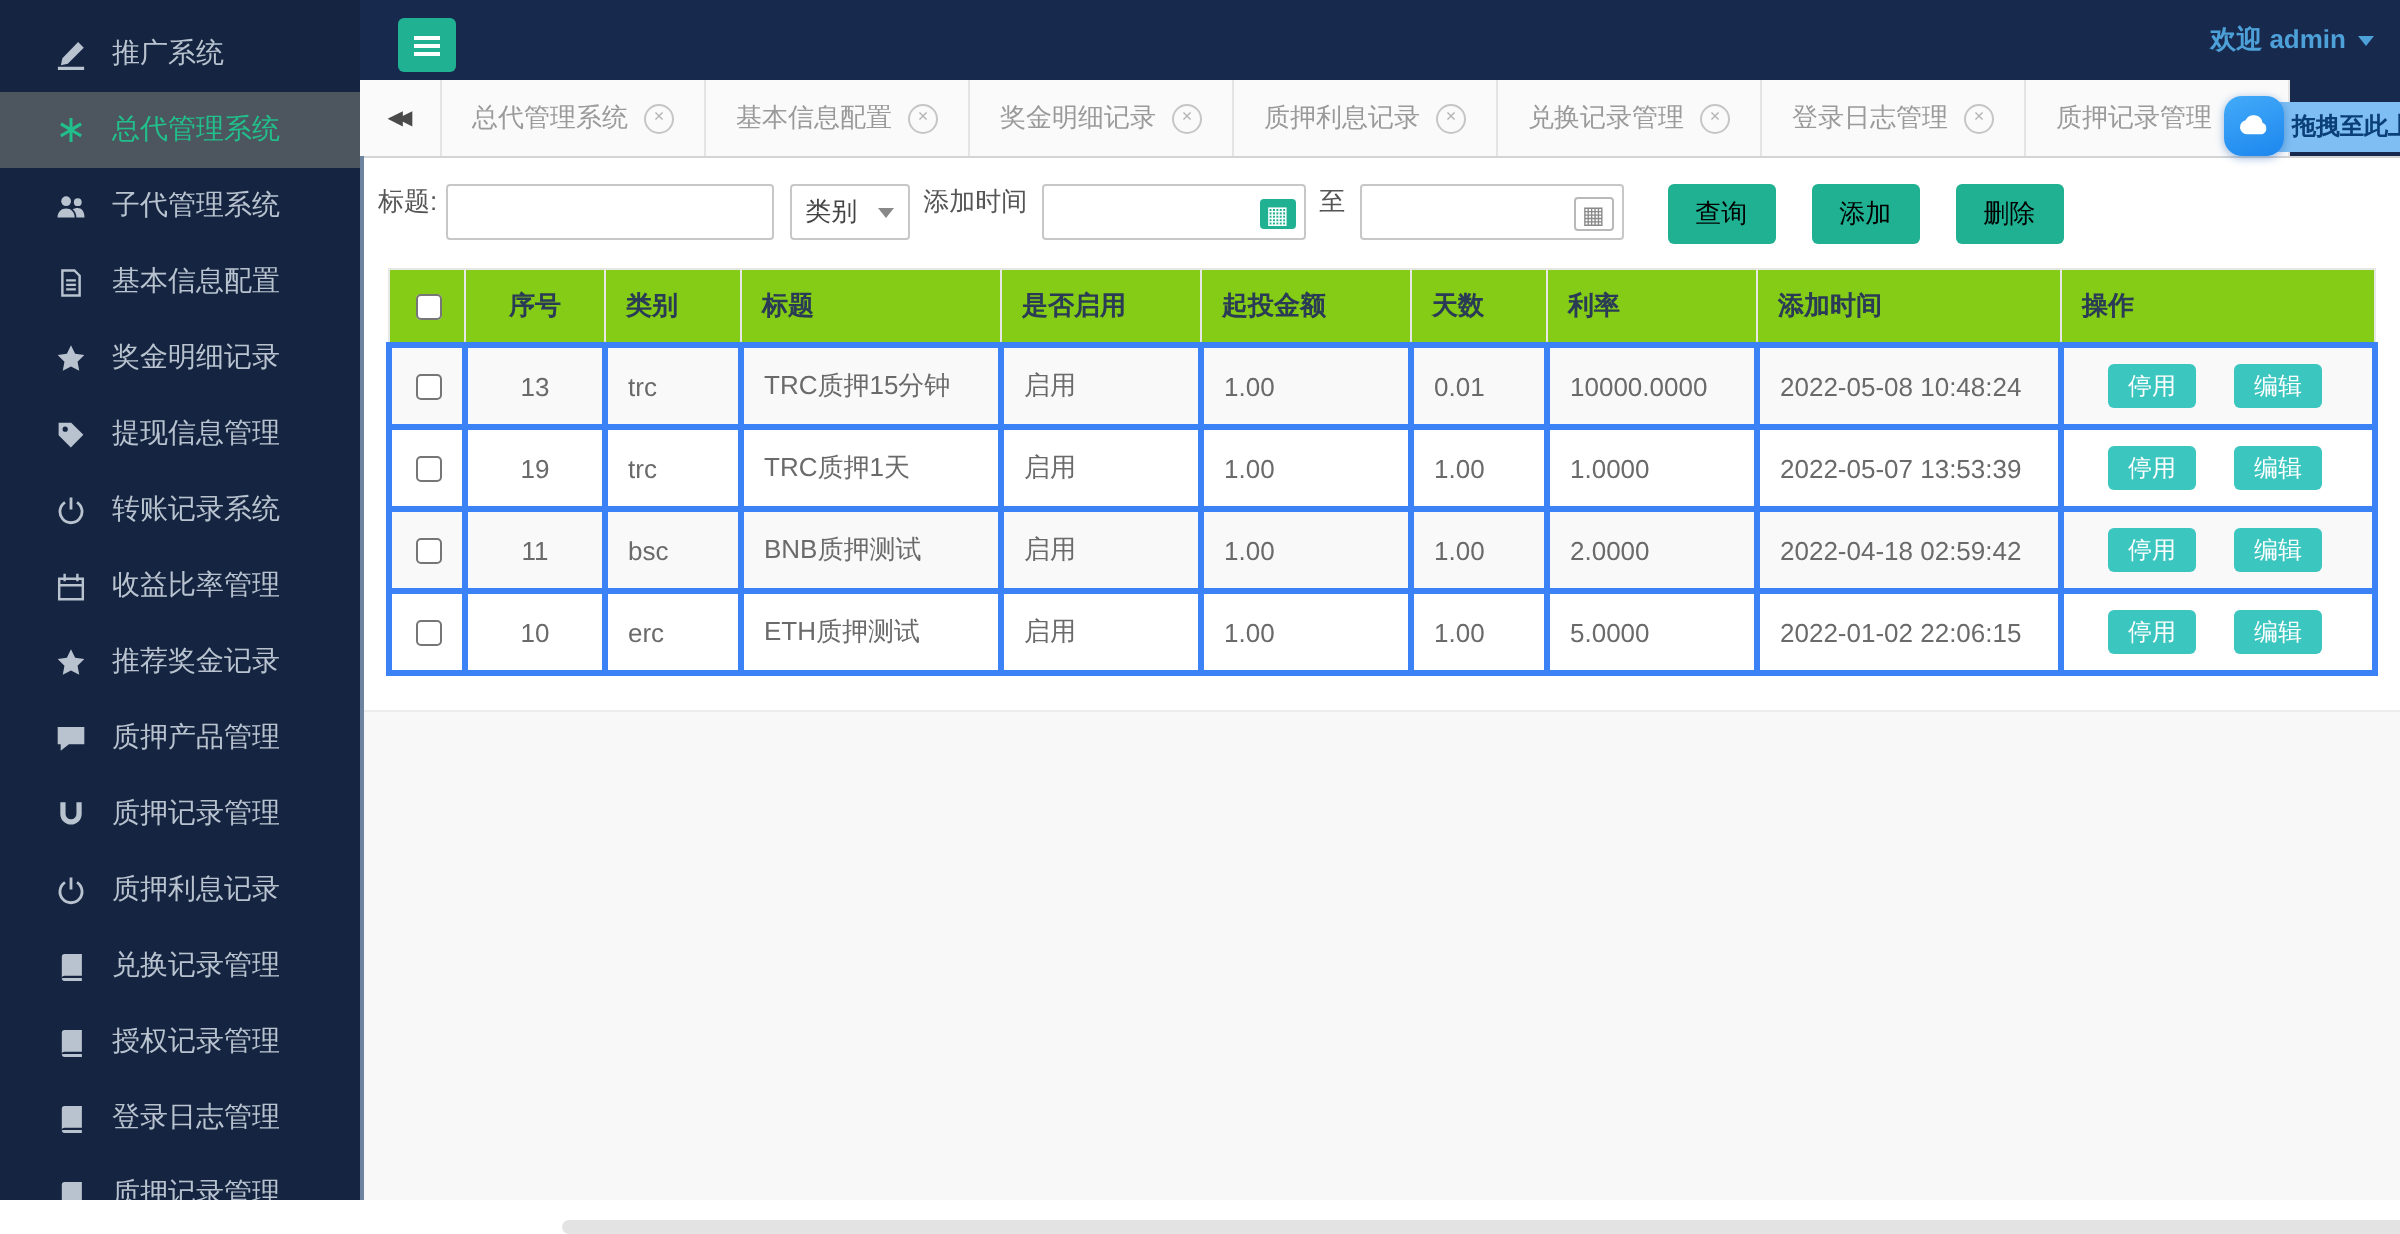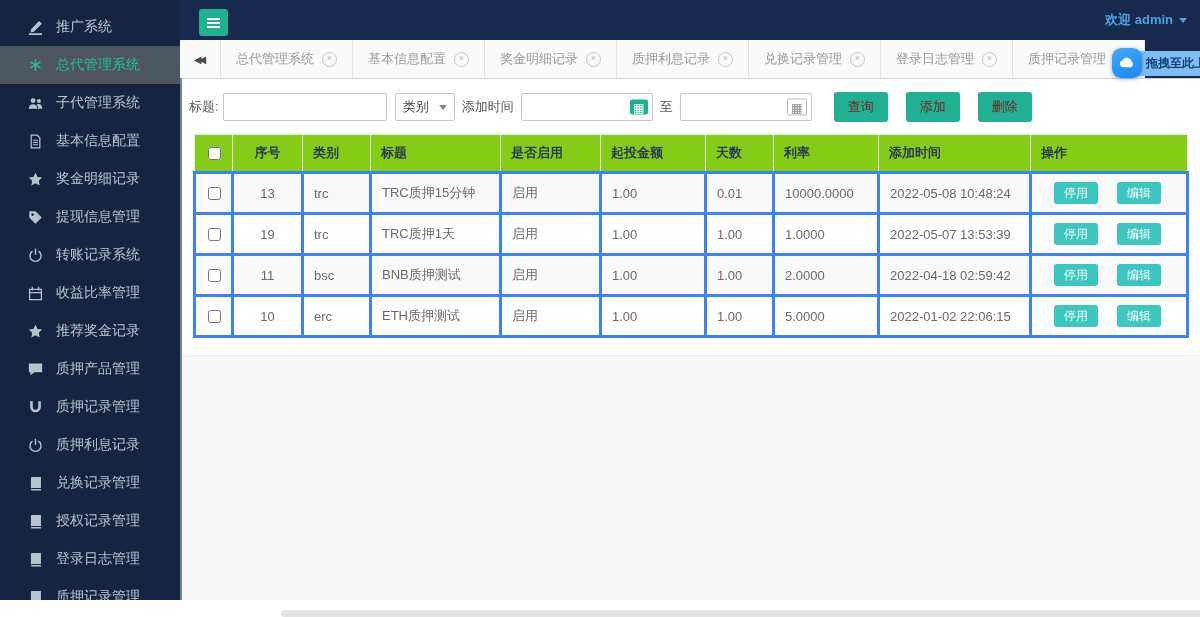--- a/index.html
+++ b/index.html
@@ -44,35 +44,35 @@
     box-shadow:0 1px 4px rgba(20,90,180,.45);cursor:pointer;}
   .nd-icon svg{width:18px;height:18px;display:block;}
   .nd-bar{margin-left:-7px;height:25px;background:#7fbef2;display:flex;align-items:center;
     padding-left:11px;width:65px;overflow:hidden;white-space:nowrap;color:#0b3f78;
     font-weight:bold;font-size:12px;}
   
   .vline{position:absolute;left:180px;top:78px;width:2px;height:530px;background:#6d84a1;z-index:5;}
   .content{position:absolute;left:182px;top:79px;width:1018px;height:521px;background:#f8f8f8;overflow:hidden;}
   .panel{background:#fff;padding-bottom:17px;border-bottom:1px solid #ececec;}
   
-  .filter{display:flex;align-items:center;padding:13px 0 12px 7px;font-size:13px;color:#555;}
+  .filter{display:flex;padding:13px 0 12px 7px;font-size:13px;color:#555;}
   .f-label{margin:0 4px 0 0;}
   .f-label.lt{margin-left:7px;margin-right:5px;}
   input.text{width:150px;height:26px;border:1px solid #c7c7c7;border-radius:2px;padding:0 6px;
     font-size:13px;font-family:inherit;background:#fff;}
   .select-box{width:44px;height:26px;border:1px solid #c7c7c7;background:#fff;margin-left:8px;
     display:flex;align-items:center;justify-content:space-between;padding:0 7px;color:#444;cursor:pointer;border-radius:2px;}
   .sel-caret{width:0;height:0;border-left:4px solid transparent;border-right:4px solid transparent;border-top:5px solid #888;}
   .date-wrap{position:relative;margin-left:2px;}
   .date-wrap input{width:96px;padding-right:28px;}
   .cal{position:absolute;right:5px;top:50%;transform:translateY(-50%);width:18px;height:15px;
     font-size:12px;display:flex;align-items:center;justify-content:center;border-radius:2px;cursor:pointer;line-height:1;}
   .cal.hl{background:#1fb191;color:#fff;}
   .cal.plain{border:1px solid #b9b9b9;color:#8a8a8a;background:#fff;}
-  .btn{height:30px;padding:0 14px;background:#1fb191;color:#7f1d1d;border:none;border-radius:3px;
+  .btn{height:30px;padding:0 14px;background:#1fb191;color:#000000;border:none;border-radius:3px;
     font-size:13px;margin-left:18px;cursor:pointer;font-family:inherit;}
   .btn:first-of-type{margin-left:22px;}
   
   table.grid{border-collapse:collapse;table-layout:fixed;width:993px;margin-left:11px;background:#fff;font-size:13px;}
   .grid th{height:36px;background:#84cc16;color:#2a3b55;font-weight:bold;text-align:left;
     padding:0 10px;border:1px solid #e7e7e7;font-size:13px;}
   .grid td{height:38px;color:#6a6a6a;padding:0 10px;border:3px solid #3b82f6;overflow:hidden;white-space:nowrap;}
   .grid tr.odd td{background:#f9f9f9;}
   .grid .center{text-align:center;padding:0;}
   .grid input[type=checkbox]{width:13px;height:13px;cursor:pointer;}

